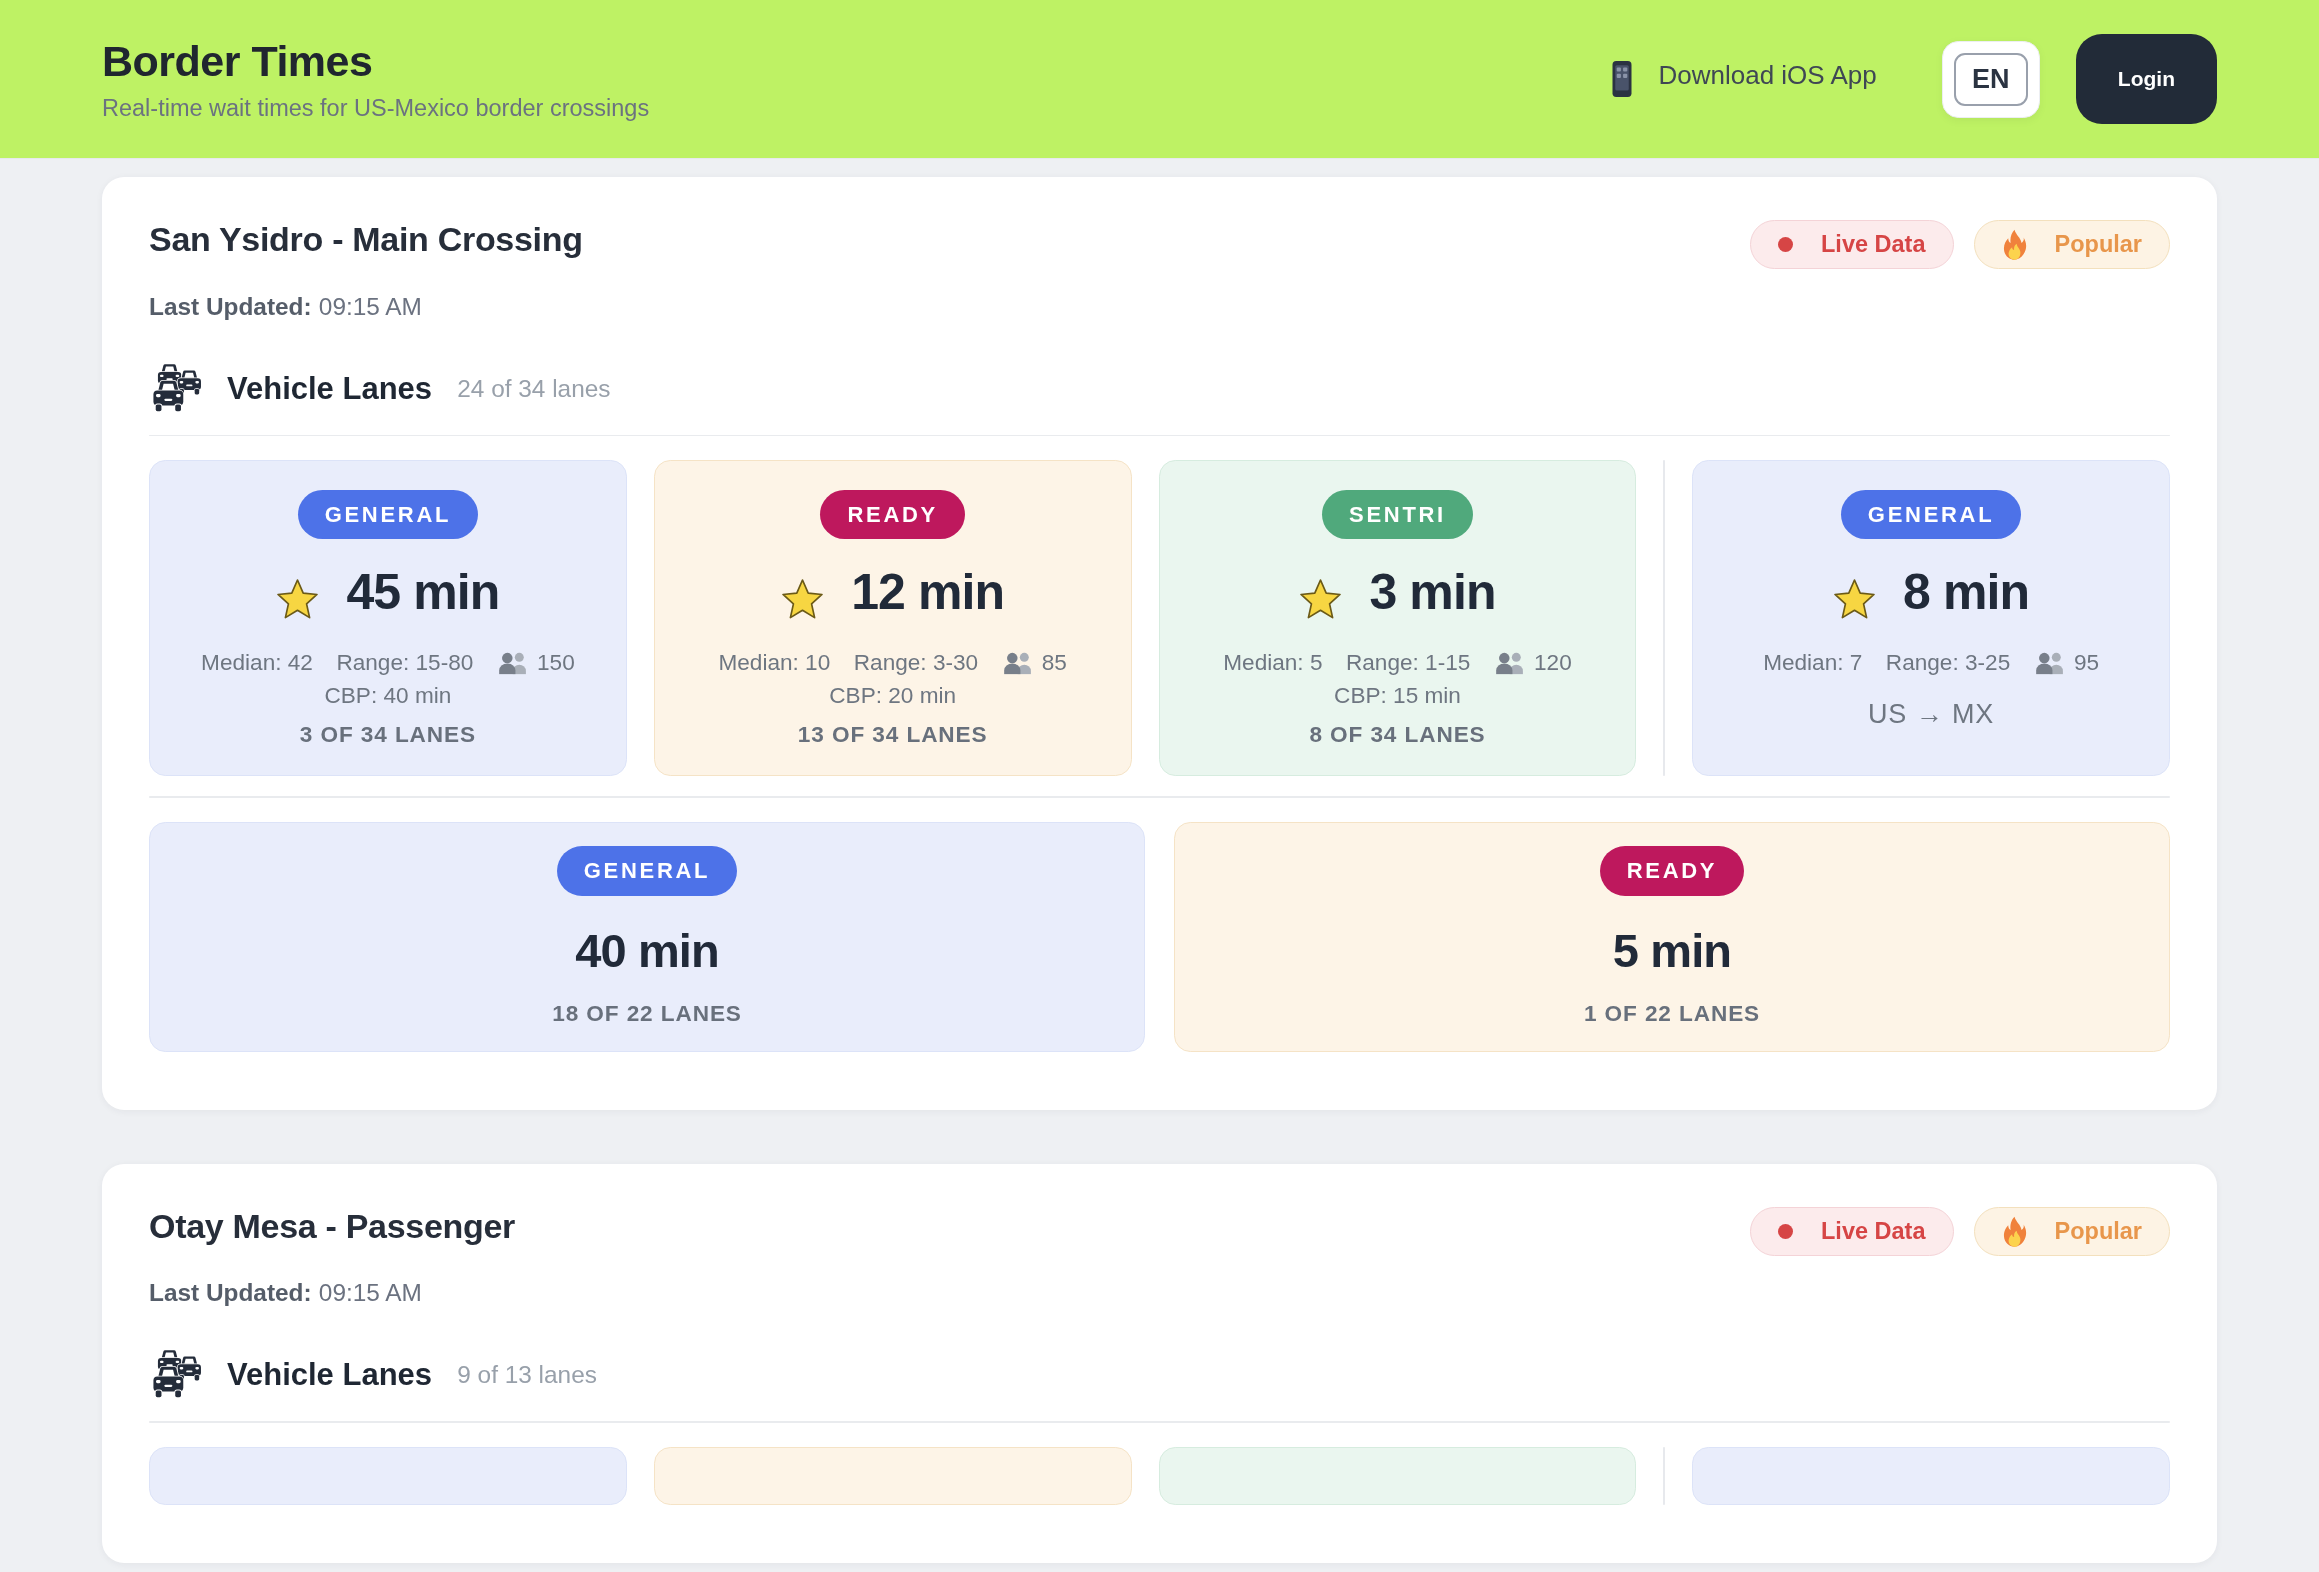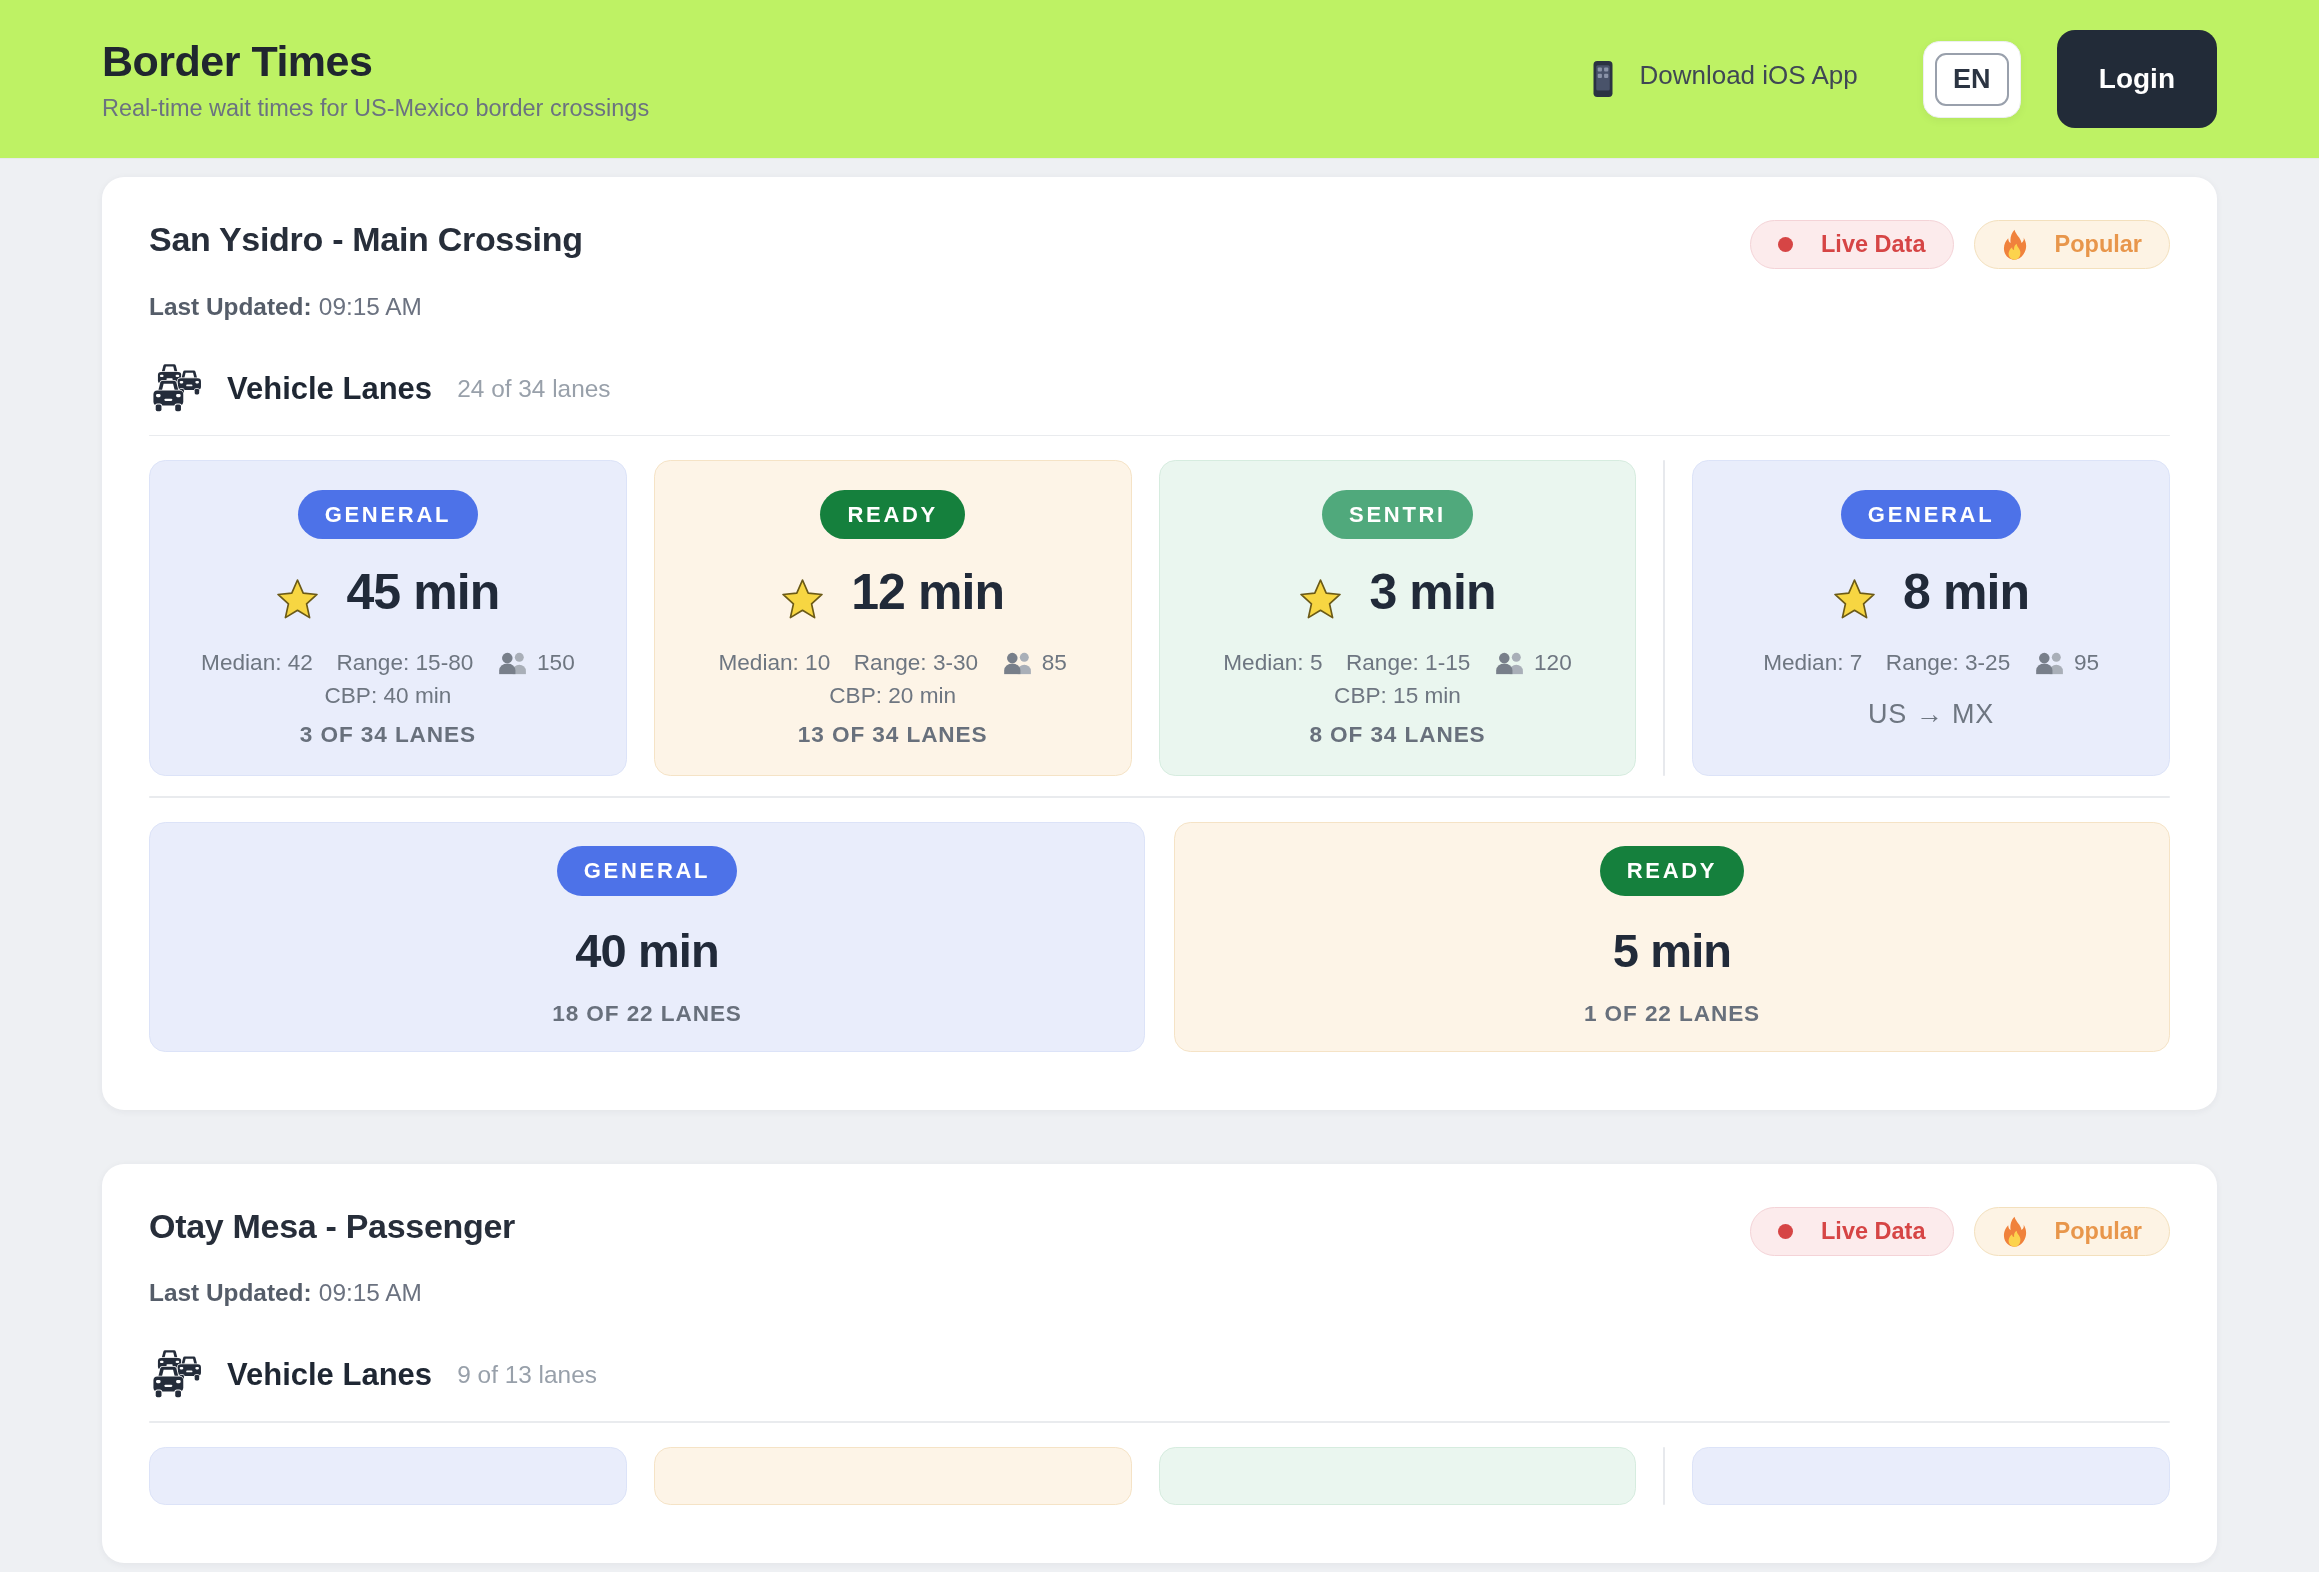--- a/index.html
+++ b/index.html
@@ -8,21 +8,21 @@
 
   
   .topbar { background:#bef264; border-bottom:1.8px solid #e7e9ed; height:159px; }
   .topbar-inner { width:2115px; margin:0 auto; height:100%; display:flex; align-items:center; justify-content:space-between; }
   .brand-title { font-size:43px; font-weight:800; letter-spacing:-0.5px; color:#20262f; }
   .brand-sub { font-size:23.5px; color:#6b7280; margin-top:9px; }
   .topbar-right { display:flex; align-items:center; }
   .download-link { display:flex; gap:25px; font-size:26px; color:#3f4754; cursor:pointer; margin-right:65px; }
   .lang-btn { background:#fff; border:0.9px solid #eceef2; border-radius:16.3px; box-shadow:0 2.7px 9px rgba(0,0,0,.05); padding:11px; cursor:pointer; margin-right:36px; }
   .lang-inner { display:block; border:2.7px solid #99a0ac; border-radius:11px; padding:9px 16.3px; font-size:27px; font-weight:bold; color:#2b3442; }
-  .login-btn { background:#222b38; color:#fff; border:none; border-radius:18px; padding:33px 42px; font-size:28px; font-weight:bold; cursor:pointer; font-family:"Liberation Sans", sans-serif; }
+  .login-btn { background:#222b38; color:#fff; border:none; border-radius:26px; padding:33px 42px; font-size:21px; font-weight:bold; cursor:pointer; font-family:"Liberation Sans", sans-serif; }
 
   
   .page { width:2115px; margin:18px auto 0; }
   .panel { background:#fff; border-radius:22px; box-shadow:0 1.8px 7.2px rgba(30,40,60,.05); padding:43px 47px 58px; margin-bottom:54px; }
   .panel-head { display:flex; justify-content:space-between; align-items:flex-start; }
   .crossing-title { font-size:34px; font-weight:bold; color:#272e3a; letter-spacing:-0.3px; }
   .badge-row { display:flex; gap:20px; }
   .badge { display:flex; align-items:center; gap:28px; height:49px; padding:0 27px; border-radius:904px; font-size:23.5px; font-weight:bold; }
   .badge.live { background:#fcebec; border:1.8px solid #f4d3d7; color:#d64545; }
   .badge.popular { background:#fdf3e4; border:1.8px solid #f3e0bd; color:#e8964b; }
@@ -39,21 +39,21 @@
   .lane-grid { margin-top:23.5px; display:grid; grid-template-columns:1fr 1fr 1fr 1.8px 1fr; column-gap:27px; align-items:stretch; }
   .ped-grid { margin-top:23.5px; display:grid; grid-template-columns:1fr 1fr; column-gap:29px; }
   .vdivider { background:#e7e9ed; width:1.8px; height:100%; border-radius:0.9px; }
 
   .lane-card { border:1.8px solid transparent; border-radius:16.3px; padding:29px 20px 27px; display:flex; flex-direction:column; align-items:center; text-align:center; }
   .lane-card[data-variant="general"] { background:#e9edfb; border-color:#dce3f8; }
   .lane-card[data-variant="ready"]   { background:#fdf4e7; border-color:#f5e3c6; }
   .lane-card[data-variant="sentri"]  { background:#eaf6ef; border-color:#d6ecdf; }
   .pill { color:#fff; font-size:22px; font-weight:bold; letter-spacing:2.7px; padding:11.8px 27px; border-radius:904px; }
   .lane-card[data-variant="general"] .pill { background:#4d72e8; }
-  .lane-card[data-variant="ready"]   .pill { background:#15803d; }
+  .lane-card[data-variant="ready"]   .pill { background:#be185d; }
   .lane-card[data-variant="sentri"]  .pill { background:#50a97c; }
   .wait-row { margin-top:23.5px; display:flex; align-items:flex-end; gap:27px; }
   .wait-text { font-size:50px; font-weight:800; color:#212a39; letter-spacing:-0.9px; }
   .meta-row { margin-top:29px; display:flex; align-items:center; gap:23.5px; font-size:22.6px; color:#6e7681; }
   .people-wrap { display:flex; align-items:center; gap:7.2px; }
   .cbp-line { margin-top:7px; font-size:22.6px; color:#6e7681; }
   .lanes-line { margin-top:13.6px; font-size:22.6px; font-weight:bold; color:#68707c; letter-spacing:0.9px; }
   .direction-line { margin-top:23.5px; font-size:27px; color:#6e7681; letter-spacing:0.9px; }
 
   .ped-card { padding:23.5px 20px 23.5px; }

